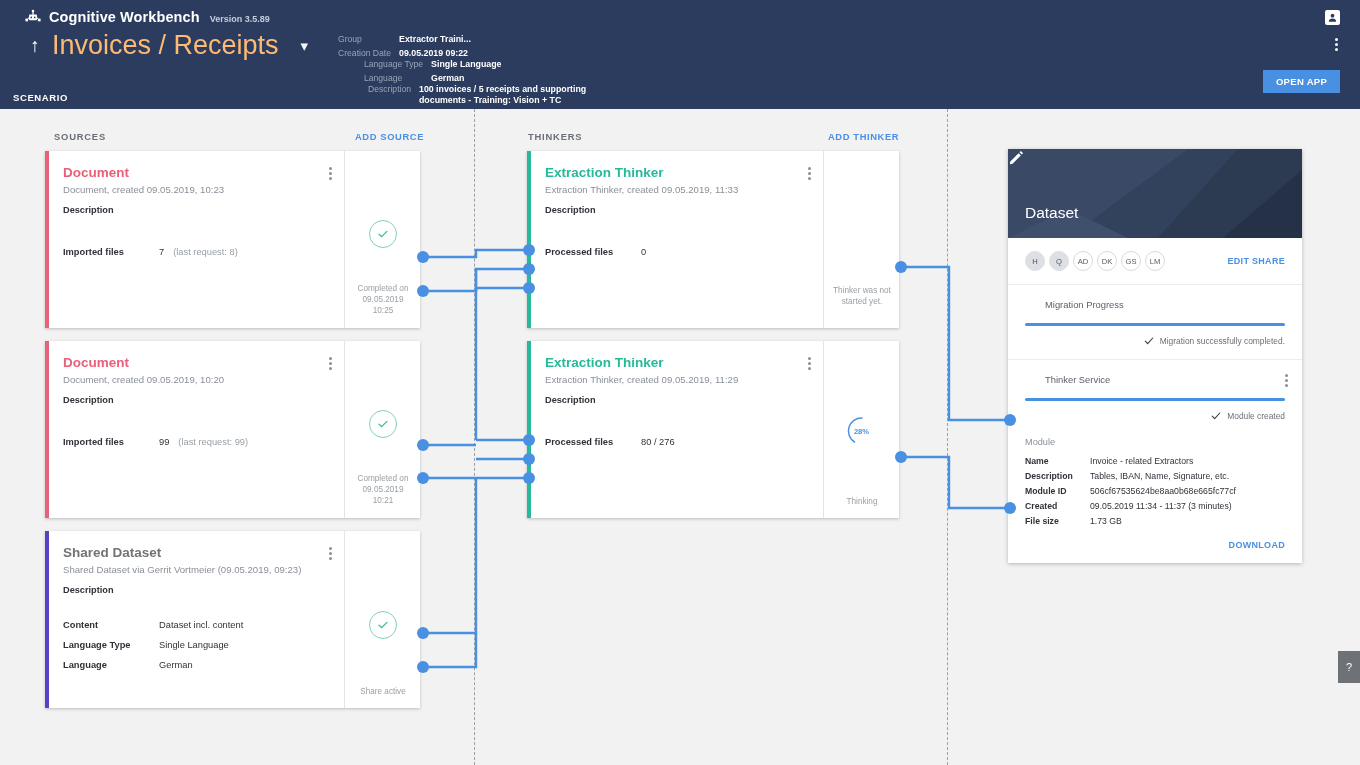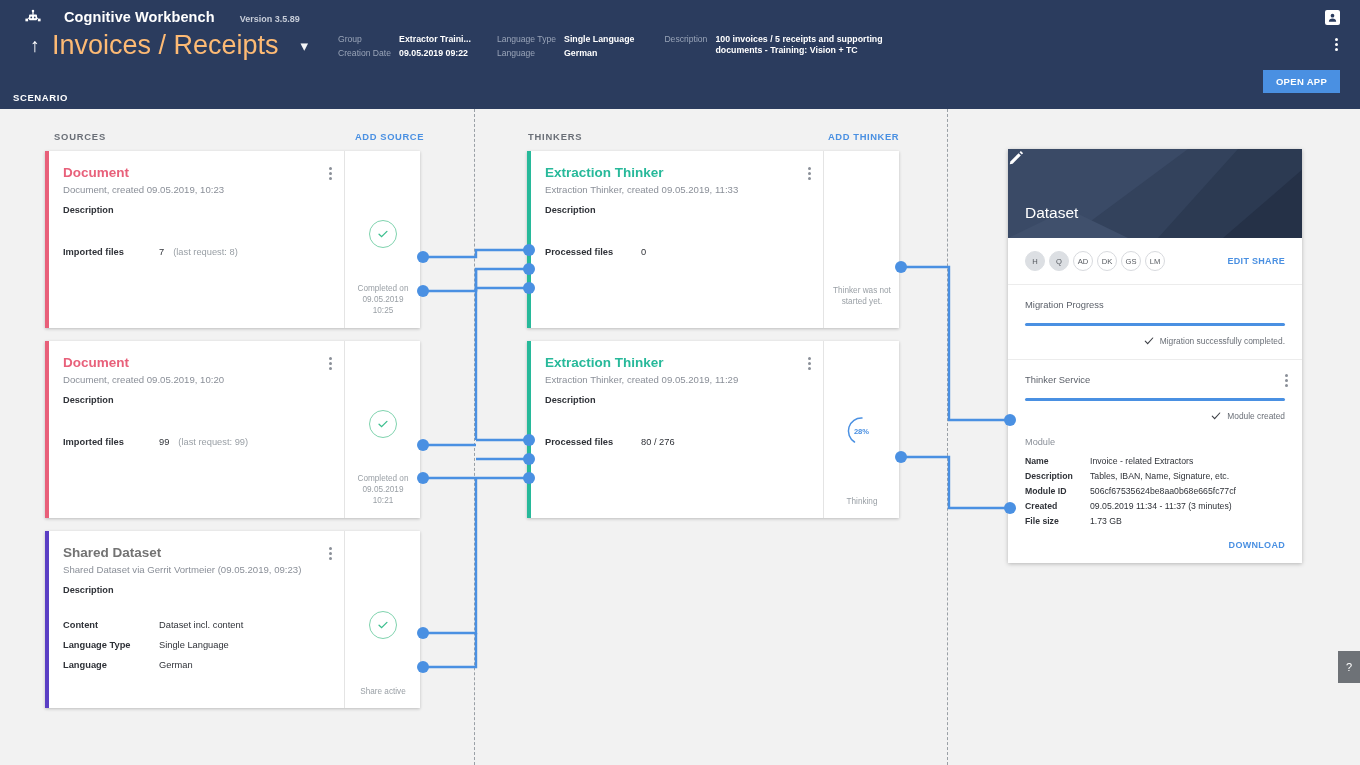--- a/index.html
+++ b/index.html
@@ -9,32 +9,32 @@
     background: #ffffff;
     overflow: hidden;
   }
   #app { position: relative; width: 1360px; height: 765px; }
 
   
   .header {
     position: absolute; left: 0; top: 0; width: 1360px; height: 109px;
     background: #2b3c5e;
   }
-  .brand-row { position: absolute; left: 24px; top: 9px; display: flex; align-items: center; gap: 15px; }
+  .brand-row { position: absolute; left: 24px; top: 9px; display: flex; align-items: center; }
   .brand-logo { width: 18px; height: 16px; margin-right: 7px; display:block; }
   .brand-name { color: #ffffff; font-size: 14.5px; font-weight: bold; letter-spacing: .1px; }
   .brand-version { color: #c6ccd8; font-size: 9px; margin-left: 10px; font-weight: bold; position: relative; top: 2px; }
 
   .title-row { position: absolute; left: 24px; top: 30px; display: flex; align-items: center; }
   .up-arrow { color: #ffffff; font-size: 19px; width: 22px; text-align: center; line-height: 1; }
   .page-title { color: #fdba74; font-size: 27px; font-weight: normal; margin-left: 6px; white-space: nowrap; }
   .title-caret { color: #ffffff; font-size: 15px; margin-left: 22px; opacity: .95; }
 
   
-  .meta { position: absolute; left: 338px; top: 34px; display: flex; gap: 0px; align-items: flex-start; }
+  .meta { position: absolute; left: 338px; top: 34px; display: flex; gap: 0px; align-items: flex-start; flex-direction: column; }
   .meta-block { display: grid; grid-template-columns: auto auto; column-gap: 8px; row-gap: 3px; }
   .meta-k { color: #99a4b8; font-size: 8.6px; line-height: 11px; white-space: nowrap; }
   .meta-v { color: #ffffff; font-size: 8.8px; font-weight: bold; line-height: 11px; white-space: nowrap; }
   .meta-desc { display: flex; gap: 8px; margin-left: 30px; }
   .meta-desc-val { color: #ffffff; font-size: 8.8px; font-weight: bold; line-height: 11px; max-width: 170px; }
 
   .acct-icon {
     position: absolute; right: 20px; top: 10px; width: 15px; height: 15px;
     background: #ffffff; border-radius: 2px; display: flex; align-items: center; justify-content: center;
   }
@@ -118,21 +118,21 @@
   .avatars { display: flex; gap: 4px; }
   .avatar {
     width: 20px; height: 20px; border-radius: 50%; border: 1px solid #d8dade;
     display: flex; align-items: center; justify-content: center;
     font-size: 7.6px; color: #55595f; background: #ffffff;
   }
   .avatar.filled { background: #dcdfe3; border-color: #dcdfe3; }
   .edit-share { margin-left: auto; font-size: 9px; color: #4a90e2; font-weight: bold; letter-spacing: .3px; cursor: pointer; }
 
   .ds-section { padding: 14px 17px 13px 17px; border-bottom: 1px solid #ececec; position: relative; }
-  .ds-sec-title { font-size: 9.4px; color: #5c616a; }
+  .ds-sec-title { font-size: 9.4px; color: #5c616a; margin-left: 20px; }
   .progress-bar { height: 3px; background: #4a90e2; margin-top: 13px; border-radius: 2px; }
   .progress-note { display: flex; align-items: center; justify-content: flex-end; gap: 6px; margin-top: 10px; }
   .progress-note-text { font-size: 8.4px; color: #6a6f77; }
   .tick { width: 10px; height: 10px; }
 
   .mod-label { font-size: 9.2px; color: #8a8f98; margin-top: 16px; margin-bottom: 7px; }
   .mod-row { display: flex; font-size: 8.7px; line-height: 15px; }
   .mod-k { font-weight: bold; color: #2f3238; width: 65px; flex: 0 0 65px; }
   .mod-v { color: #2f3238; }
   .download { text-align: right; font-size: 9px; color: #4a90e2; font-weight: bold; letter-spacing: .3px; margin-top: 11px; cursor: pointer; }

